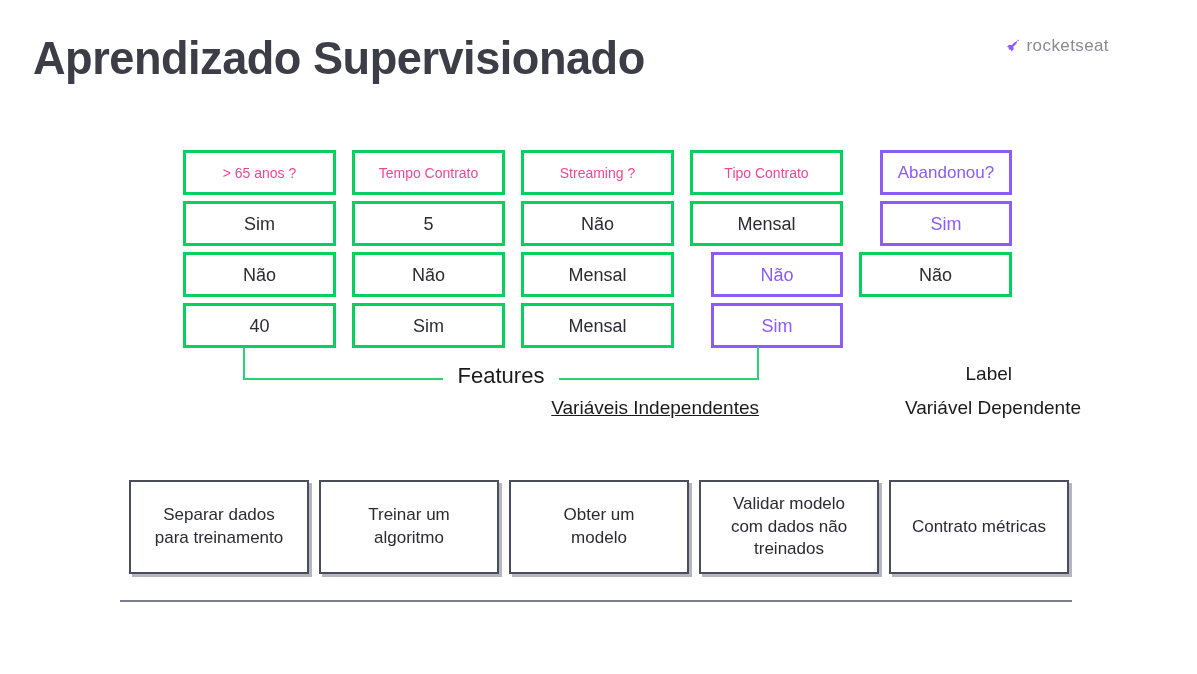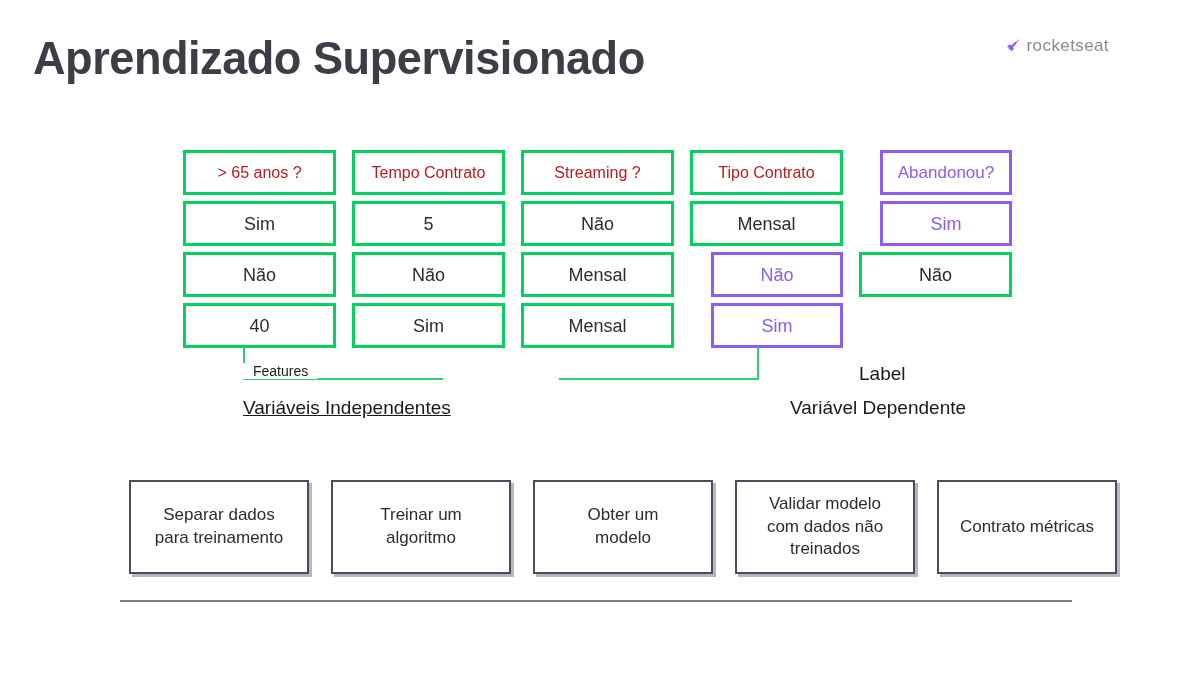--- a/index.html
+++ b/index.html
@@ -71,22 +71,22 @@
     background: #ffffff;
     display: flex;
     align-items: center;
     justify-content: center;
     color: #2b2b33;
     font-size: 18px;
     box-sizing: border-box;
     line-height: 1;
   }
   .cell.header {
-    font-size: 16px;
-    color: #b91c1c;
+    font-size: 14px;
+    color: #ec4899;
   }
   .cell.label-col {
     border-color: #8b5cf6;
     color: #8b5cf6;
     margin-left: 21px;
   }
   .cell.label-col.header {
     color: #8b5cf6;
     font-size: 17px;
   }
@@ -115,35 +115,35 @@
     background: #2fcf72;
   }
   .bracket .rail.l { left: 0; width: 200px; }
   .bracket .rail.r { right: 0; width: 200px; }
 
   .features-label {
     position: absolute;
     left: 0;
     top: 16px;
     width: 516px;
-    text-align: left;
-    font-size: 14px;
+    text-align: center;
+    font-size: 22px;
     color: #1a1a1a;
     background: transparent;
   }
   .features-label span {
     background: #ffffff;
     padding: 0 10px;
   }
 
   .caption {
     position: absolute;
     font-size: 19px;
     color: #1a1a1a;
-    text-align: left;
+    text-align: right;
     white-space: nowrap;
   }
   .caption-features-sub {
     left: 243px;
     top: 397px;
     width: 516px;
     text-decoration: underline;
   }
   .caption-label-main {
     left: 859px;
@@ -155,21 +155,21 @@
     top: 397px;
     width: 291px;
   }
 
   
   .process {
     position: absolute;
     left: 129px;
     top: 480px;
     display: flex;
-    gap: 22px;
+    gap: 10px;
   }
   .pbox {
     width: 180px;
     height: 94px;
     border: 2.5px solid #4a4e5c;
     background: #ffffff;
     box-shadow: 3px 3px 0 rgba(120,124,136,0.55);
     display: flex;
     align-items: center;
     justify-content: center;

